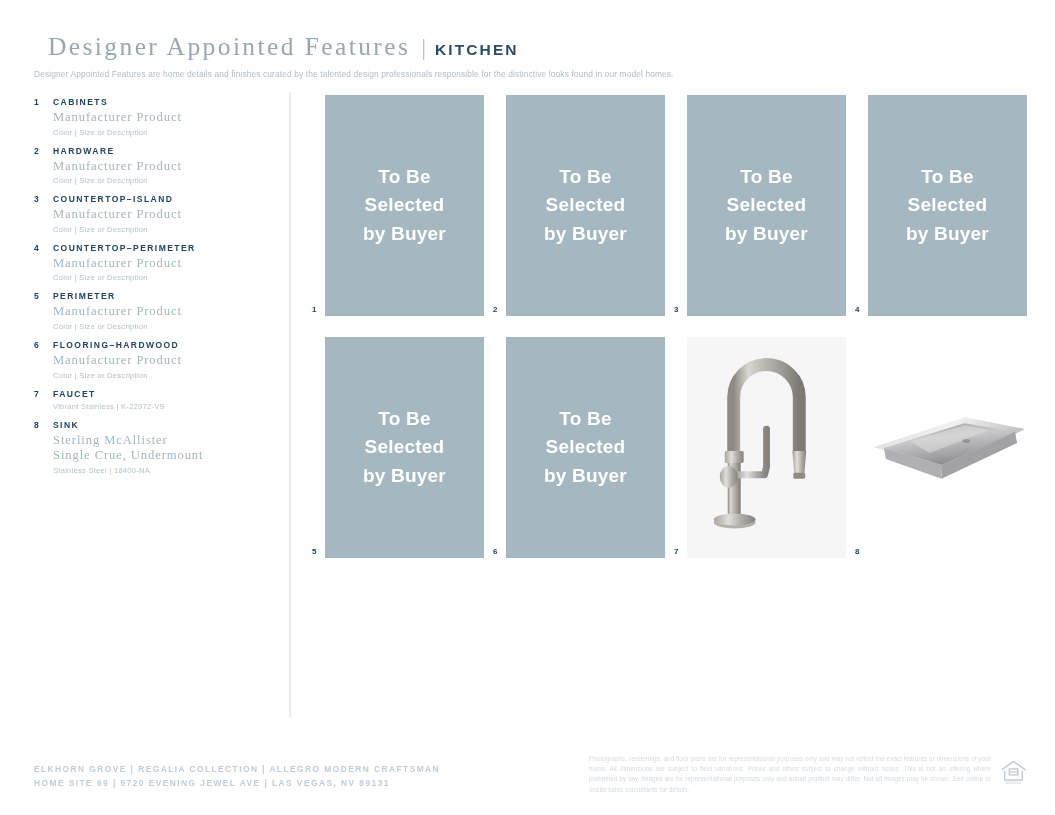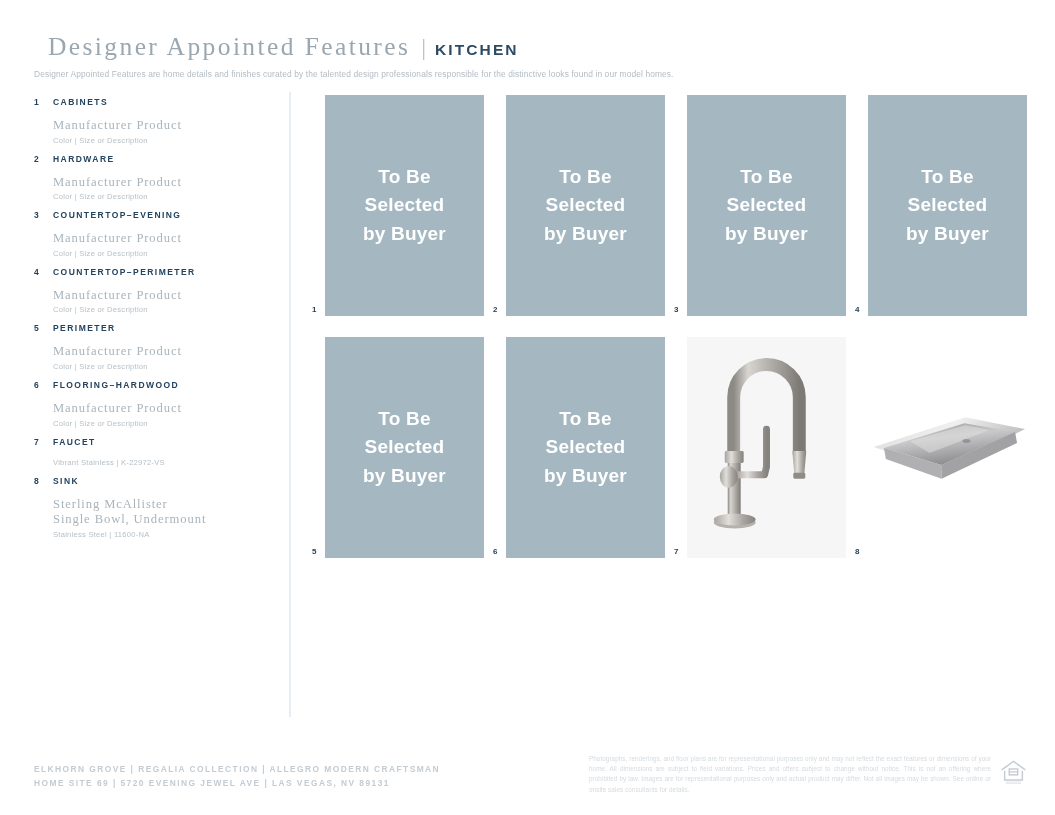--- a/index.html
+++ b/index.html
@@ -105,21 +105,21 @@
     letter-spacing: 0.3px;
   }
 
   .spec-cat {
     font-size: 8.5px;
     font-weight: 700;
     letter-spacing: 1.45px;
     color: #23435e;
   }
 
-  .spec-body { padding-left: 19px; margin-top: 11px; }
+  .spec-body { padding-left: 19px; margin-top: 3px; }
 
   .spec-product {
     font-family: "Liberation Serif", serif;
     font-size: 12.6px;
     color: #a9b4bc;
     letter-spacing: 0.9px;
     line-height: 1.24;
     font-weight: 400;
   }
 
@@ -268,21 +268,21 @@
         <div class="spec-body">
           <div class="spec-product">
             <div>Manufacturer Product</div>
           </div>
           <div class="spec-detail">Color  |  Size or Description</div>
         </div>
       </div>
       <div class="spec-item">
         <div class="spec-head">
           <span class="spec-num">3</span>
-          <span class="spec-cat">COUNTERTOP–EVENING</span>
+          <span class="spec-cat">COUNTERTOP–ISLAND</span>
         </div>
         <div class="spec-body">
           <div class="spec-product">
             <div>Manufacturer Product</div>
           </div>
           <div class="spec-detail">Color  |  Size or Description</div>
         </div>
       </div>
       <div class="spec-item">
         <div class="spec-head">
@@ -330,23 +330,23 @@
         </div>
       </div>
       <div class="spec-item">
         <div class="spec-head">
           <span class="spec-num">8</span>
           <span class="spec-cat">SINK</span>
         </div>
         <div class="spec-body">
           <div class="spec-product">
             <div>Sterling McAllister</div>
-            <div>Single Bowl, Undermount</div>
-          </div>
-          <div class="spec-detail">Stainless Steel  |  11600-NA</div>
+            <div>Single Crue, Undermount</div>
+          </div>
+          <div class="spec-detail">Stainless Steel  |  18400-NA</div>
         </div>
       </div>
     </div>
 
   <div id="grid">
     <div class="grid-row" id="row-1">
         <div class="grid-cell">
           <div class="cell-frame">
             <div class="cell-placeholder" style="background: rgb(165, 184, 194);">
               <span>To Be<br>Selected<br>by Buyer</span>

